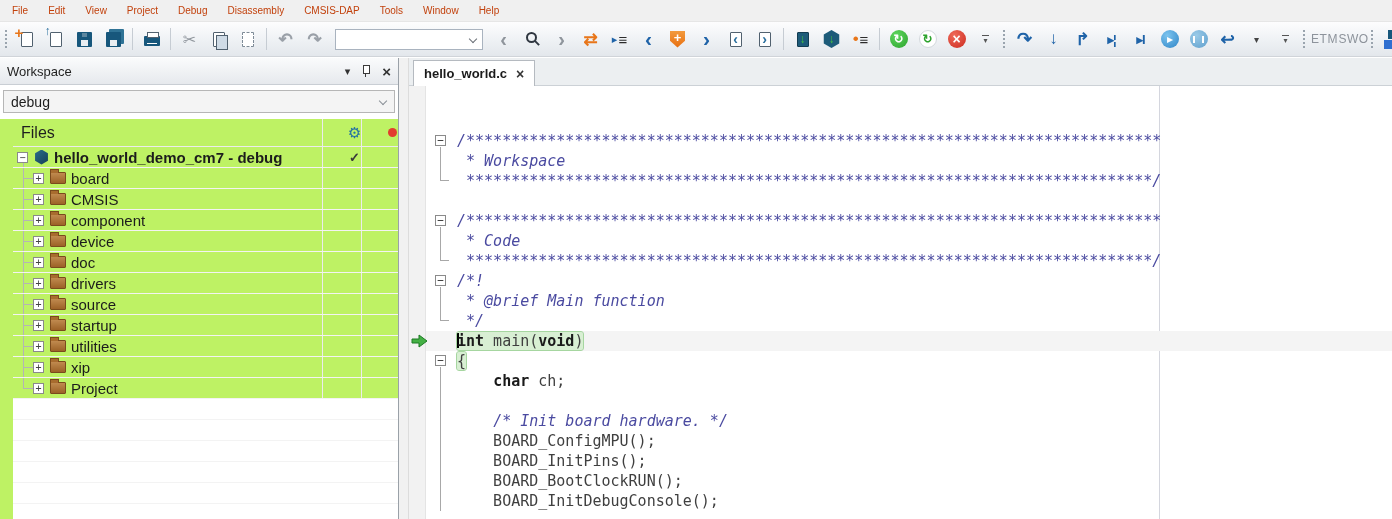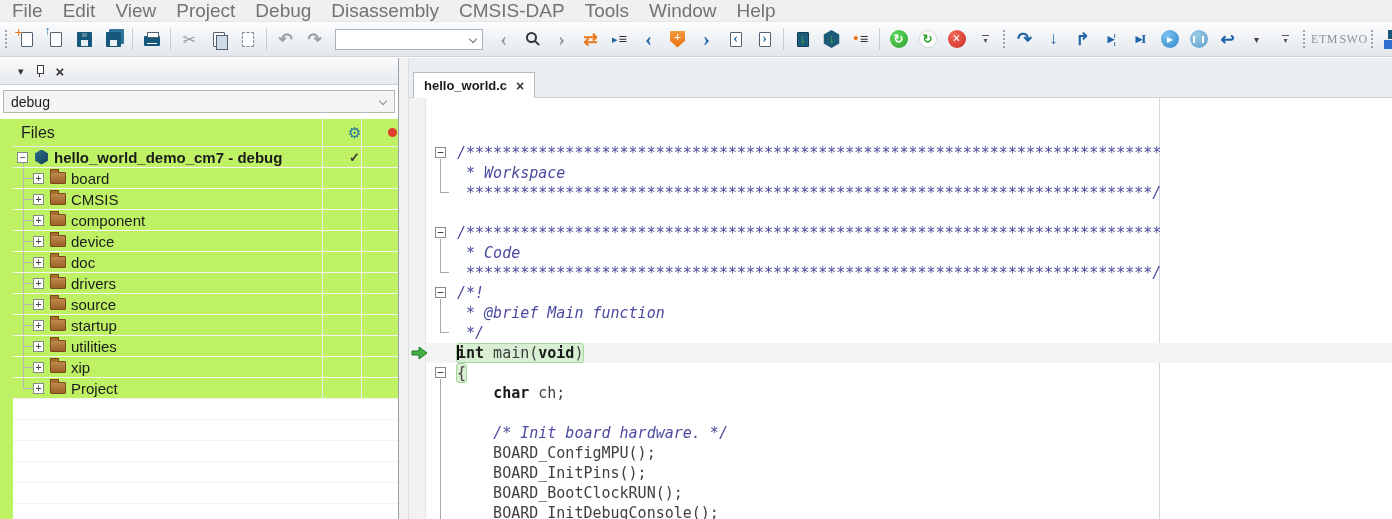--- a/index.html
+++ b/index.html
@@ -1,25 +1,25 @@
 <!DOCTYPE html>
 <html><head>
 <meta charset="utf-8">
 <style>
   * { box-sizing: border-box; margin: 0; padding: 0; }
   html,body { width:1392px; height:519px; overflow:hidden; font-family:"Liberation Sans",sans-serif; background:#fff; }
 
   
   .menubar { height:22px; background:#f0f0f0; display:flex; align-items:center; padding-left:2px; border-bottom:1px solid #e6e6e6; }
-  .menu-item { padding:0 10px; font-size:19px; color:#737373; line-height:22px; cursor:default; }
+  .menu-item { padding:0 10px; font-size:10px; color:#c2410c; line-height:22px; cursor:default; }
 
   
   .toolbar { height:35px; display:flex; align-items:center; padding:0 2px;
              background:linear-gradient(#fdfdfe, #eef1f4 55%, #e3e7ec); border-bottom:1px solid #d0d4d9; }
-  .tb-band { display:flex; align-items:center; height:100%;font-family:Liberation Serif, serif; }
+  .tb-band { display:flex; align-items:center; height:100%; }
   .grip { width:4px; height:20px; margin:0 4px 0 2px;
           background-image:radial-gradient(circle,#9aa4ae 1px,transparent 1.2px); background-size:4px 4px; }
   .tb-btn { width:27px; height:27px; display:flex; align-items:center; justify-content:center; margin:0 1px; border-radius:2px; }
   .tb-sep { width:1px; height:22px; background:#c6ccd3; margin:0 4px; }
   .tb-combo { width:148px; height:21px; background:#fff; border:1px solid #a9b3bf; margin:0 6px; position:relative; }
   .chev { position:absolute; right:6px; top:6px; width:6px; height:6px; border-right:1.5px solid #6a7077; border-bottom:1.5px solid #6a7077; transform:rotate(45deg); }
   .tg { display:flex; align-items:center; justify-content:center; position:relative; }
 
   .pg { width:12px; height:15px; background:#fff; border:1px solid #51616f; border-radius:1px; display:flex; align-items:center; justify-content:center; position:relative; }
   .i-new::after { content:"+"; position:absolute; top:-9px; left:-7px; color:#e8761a; font-weight:bold; font-size:15px; }
@@ -118,21 +118,21 @@
   .foldericon::before { content:""; position:absolute; left:-1px; top:-4px; width:7px; height:3px; background:#a86c2e; border:1px solid #7a4a1d; border-bottom:none; }
   .tlabel { white-space:nowrap; }
   .checkcol { position:absolute; left:322px; width:39px; text-align:center; font-weight:bold; color:#3a3a3a; font-size:13px; }
   .tree-filler { flex:1; background:repeating-linear-gradient(#fff 0 20px,#f3f3f3 20px 21px); }
 
   
   .splitter { width:10px; background:#f1f1f1; border-right:1px solid #dcdcdc; }
 
   
   .editor { flex:1; display:flex; flex-direction:column; min-width:0; }
-  .tabbar { height:40px; background:#eceff1; border-bottom:1px solid #ccd1d6; display:flex; align-items:flex-end; }
+  .tabbar { height:28px; background:#eceff1; border-bottom:1px solid #ccd1d6; display:flex; align-items:flex-end; }
   .tab { height:26px; margin-left:4px; background:#fff; border:1px solid #b5bac0; border-bottom:none; display:flex; align-items:center; padding:0 10px; gap:9px; position:relative; top:1px; }
   .tab-label { font-size:13px; font-weight:bold; color:#1b1b1b; }
   .tab-close { font-size:14px; font-weight:bold; color:#333; line-height:12px; }
 
   .code-area { flex:1; position:relative; background:#fff; overflow:hidden;
                font-family:"DejaVu Sans Mono",monospace; font-size:15px; }
   .bp-gutter { position:absolute; left:0; top:0; bottom:0; width:17px; background:#f2f2f2; border-right:1px solid #e4e4e4; }
   .margin-line { position:absolute; left:750px; top:0; bottom:0; width:1px; background:#d4d6de; }
   .cur-band { position:absolute; left:17px; right:0; top:245px; height:20px; background:#f4f4f4; }
   .pc-arrow { position:absolute; left:2px; top:248px; }
@@ -305,20 +305,21 @@
       <span class="grip"></span>
       <div class="tb-btn">
         <span class="tg i-blocks"></span>
       </div>
     </div>
   </div>
 
 <div class="main">
   <div class="left-panel">
     <div class="panel-header">
+      <span class="panel-title">Workspace</span>
       <span class="ph-icon">▾</span>
       <span class="ph-icon"><span class="pin"></span></span>
       <span class="ph-icon ph-close">×</span>
     </div>
     <div class="cfg-row">
       <div class="cfg-select">
         <span>debug</span>
         <span class="chev"></span>
       </div>
     </div>

